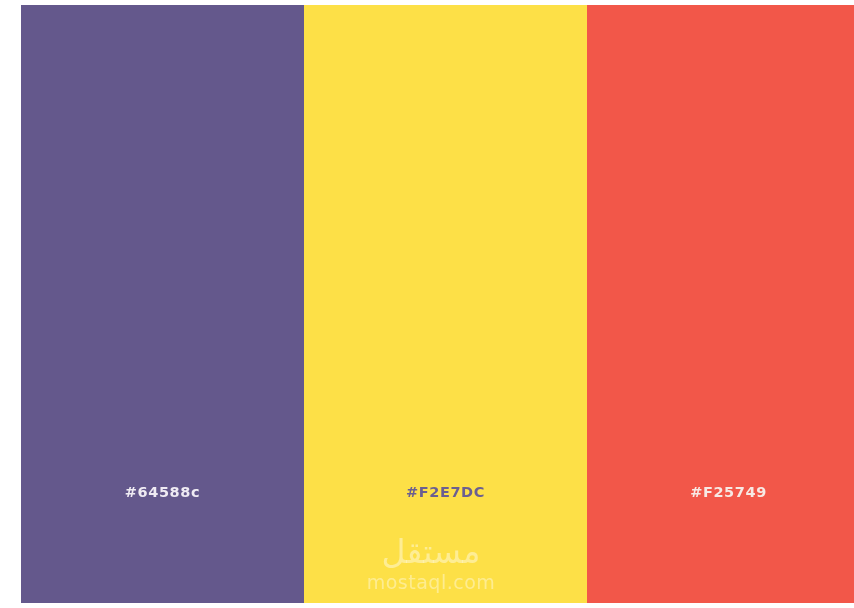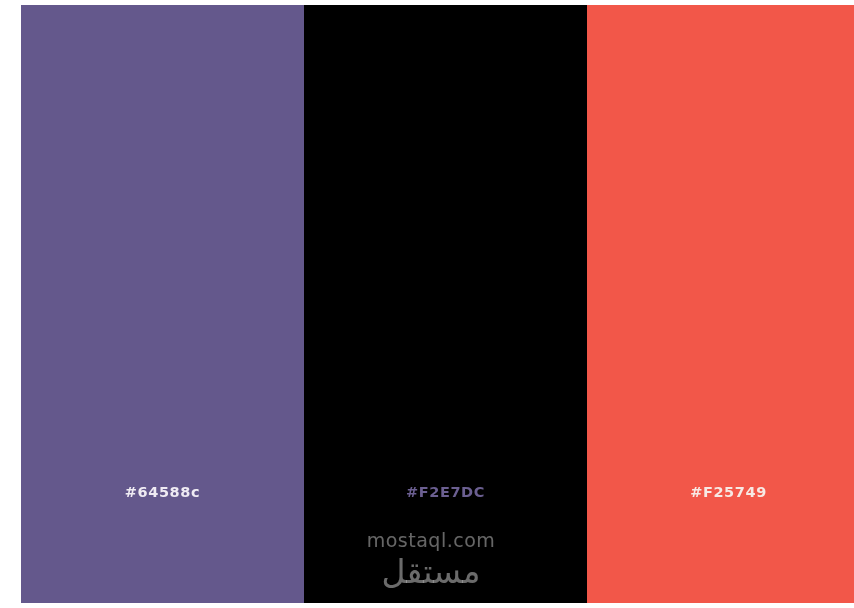--- a/index.html
+++ b/index.html
@@ -102,28 +102,28 @@
 <div id="palette-board" style="background-color: rgb(255, 255, 255);">
 
   <div class="swatch-strip">
 
     <div class="swatch" style="background-color: rgb(100, 88, 140);">
       <span class="swatch-label" style="color: rgb(239, 235, 243);">#64588c</span>
     </div>
 
 
 
-    <div class="swatch" style="background-color: #000000;">
+    <div class="swatch" style="background-color: #fde047;">
       <span class="swatch-label" style="color: rgb(107, 95, 145);">#F2E7DC</span>
     </div>
 
     <div class="swatch" style="background-color: rgb(242, 87, 73);">
       <span class="swatch-label" style="color: rgb(247, 233, 228);">#F25749</span>
     </div>
 
   </div>
 
   <div id="watermark">
+    <div id="watermark-arabic">مستقل</div>
     <div id="watermark-domain">mostaql.com</div>
-    <div id="watermark-arabic">مستقل</div>
   </div>
 
 </div>
 
 </body></html>

